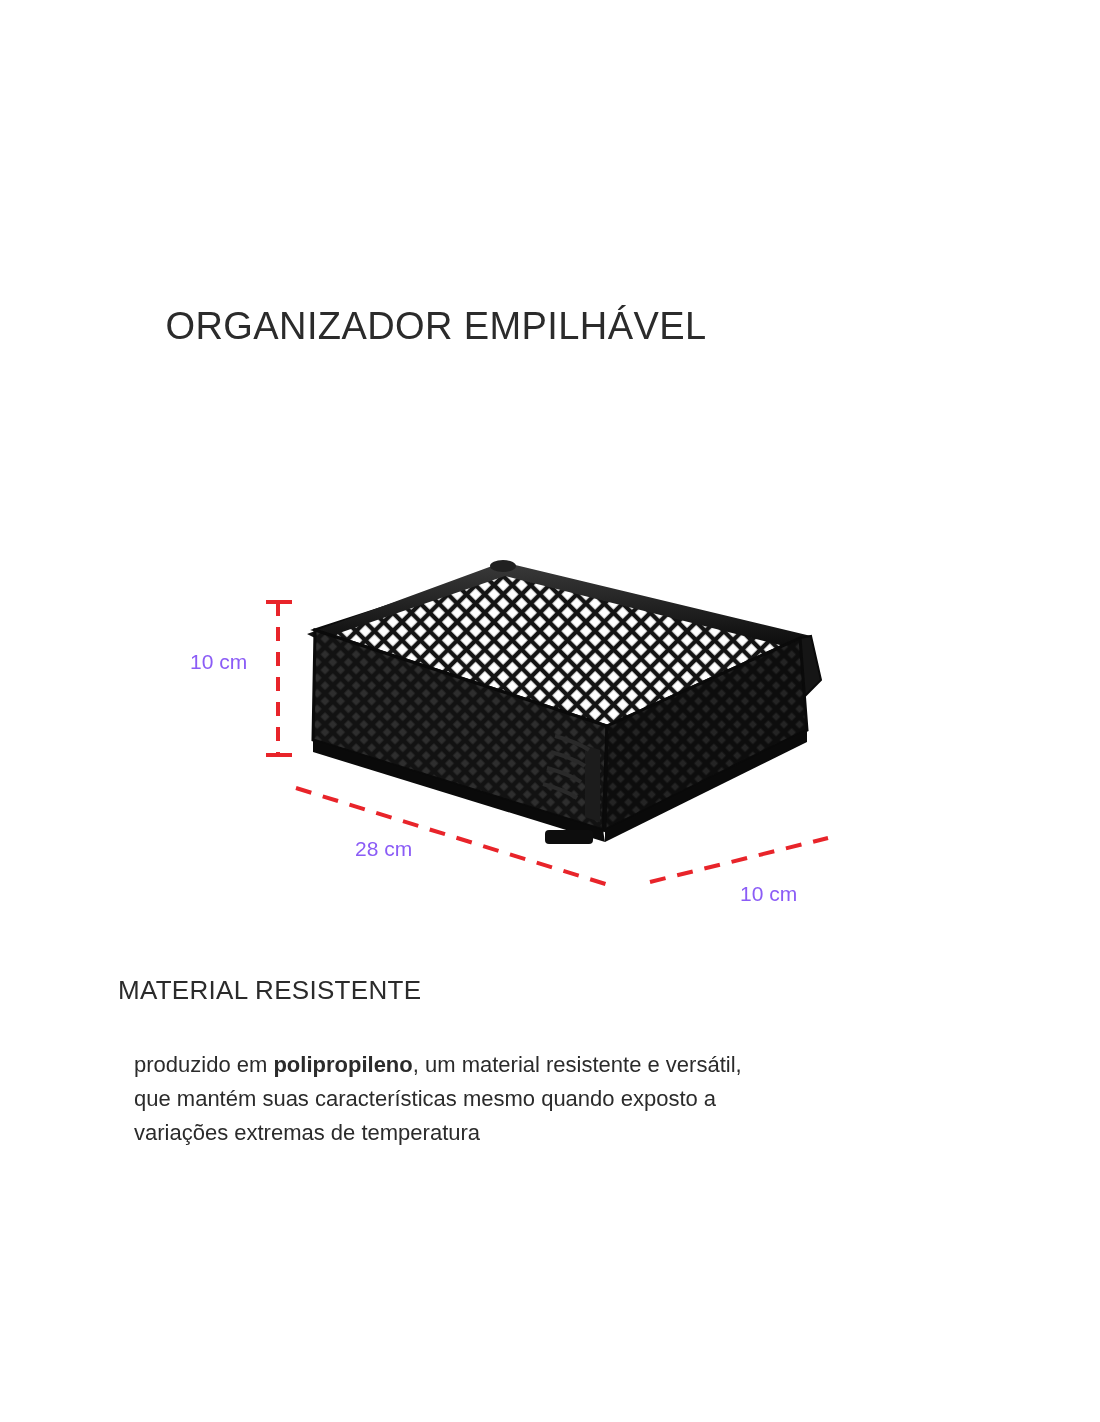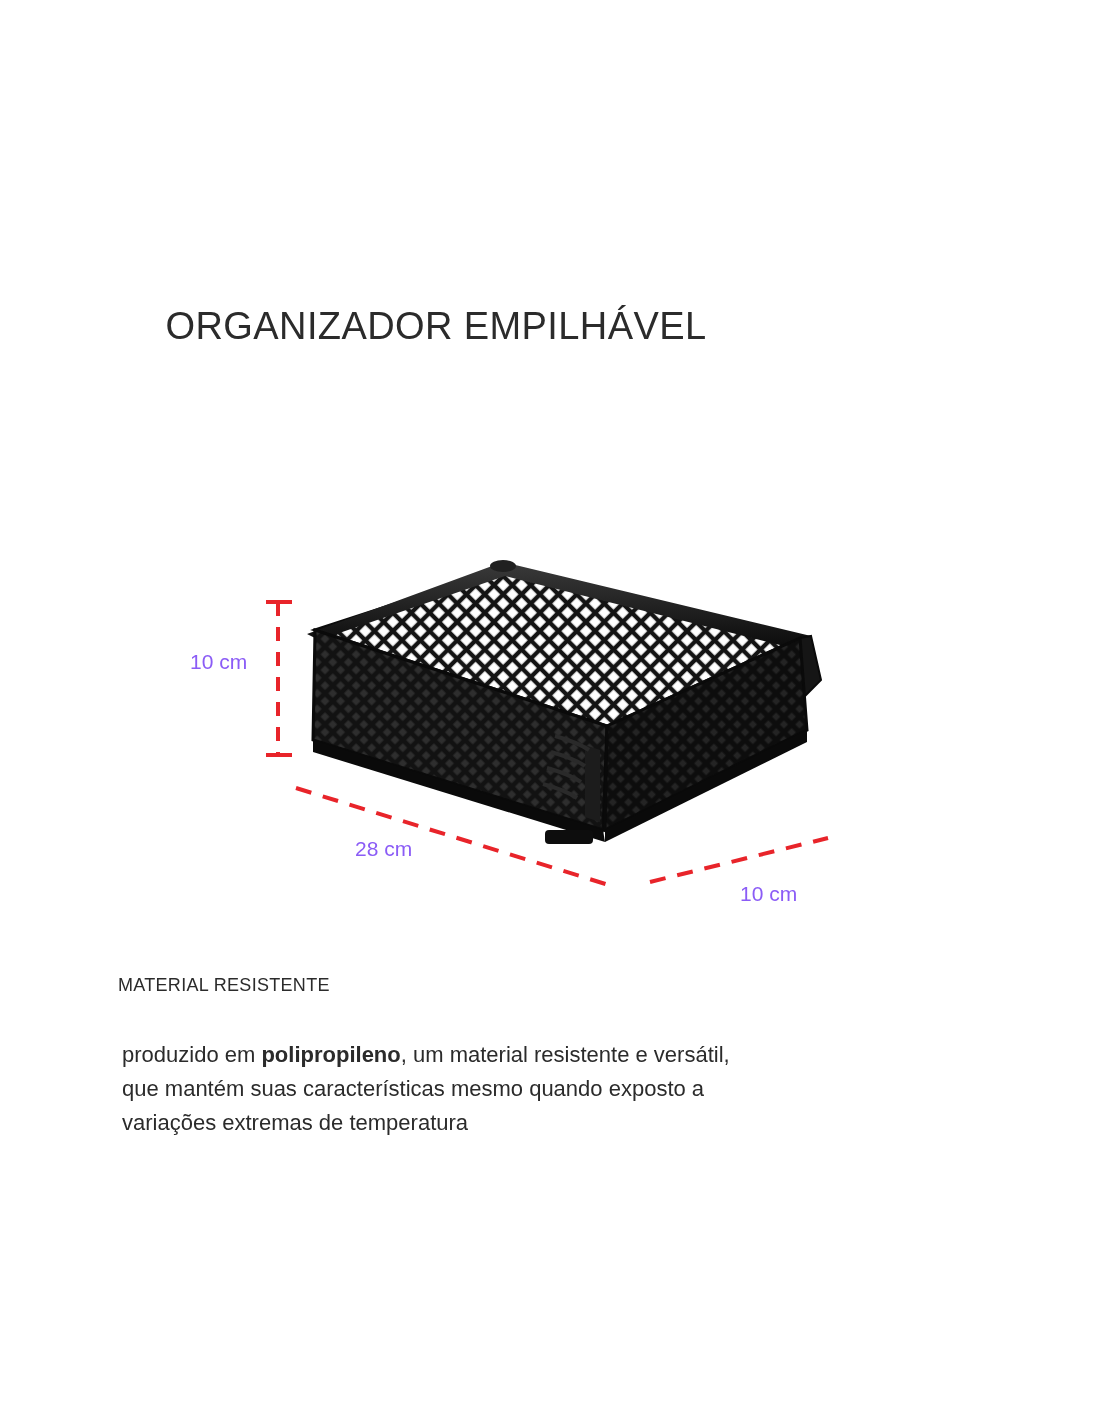--- a/index.html
+++ b/index.html
@@ -72,31 +72,31 @@
   .dim-depth  { left: 740px; top: 882px; }
 
   
   .copy {
     position: absolute;
     left: 118px;
     top: 975px;
     width: 680px;
   }
   .copy-heading {
-    font-size: 18px;
+    font-size: 26px;
     letter-spacing: 0.3px;
     color: #2b2b2b;
     margin: 0 0 42px 0;
     font-weight: 400;
   }
   .copy-body {
     font-size: 22px;
     line-height: 1.55;
     color: #2b2b2b;
-    margin: 4px;
+    margin: 16px;
     max-width: 610px;
   }
   .copy-body b { font-weight: 700; }
 </style>
 </head>
 <body>
 
 <div class="page">
 
   <div class="header">

